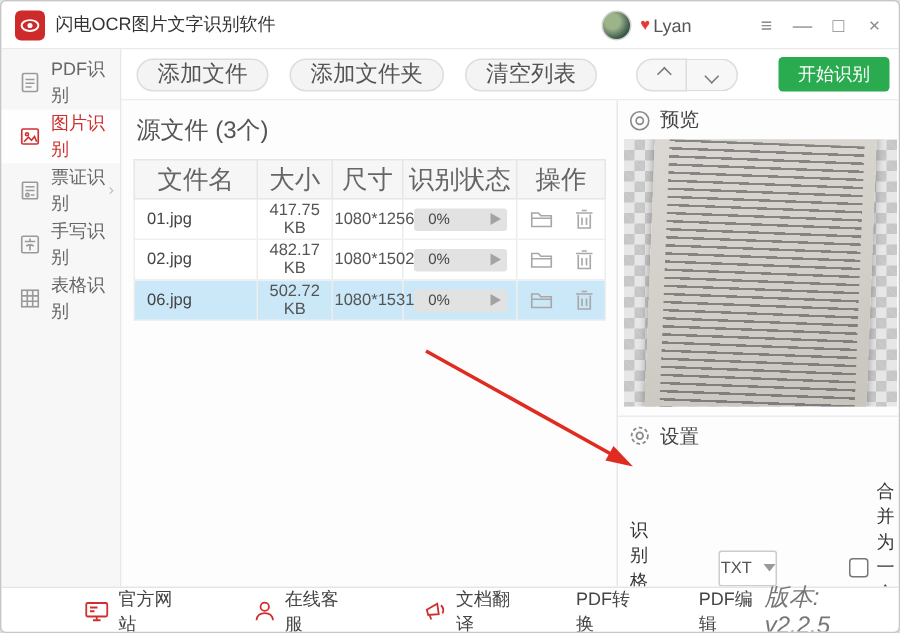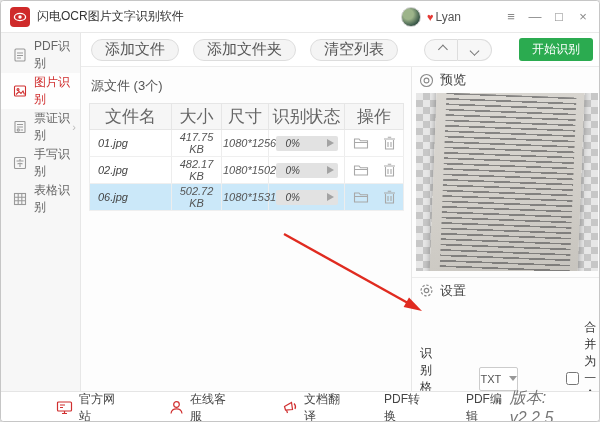--- a/index.html
+++ b/index.html
@@ -32,25 +32,25 @@
   .chevbtn{width:34px;height:22px;border:1px solid #ddd;background:#f7f7f7;display:flex;align-items:center;justify-content:center;cursor:pointer;}
   .chevbtn.up{border-radius:11px 0 0 11px;}
   .chevbtn.down{border-radius:0 11px 11px 0;border-left:none;}
   .chev{width:7px;height:7px;border-left:1.6px solid #777;border-bottom:1.6px solid #777;}
   .chev.u{transform:rotate(135deg) translate(-1px,-1px);}
   .chev.d{transform:rotate(-45deg) translate(-1px,1px);}
   .start-btn{margin-left:auto;margin-right:8px;height:23px;background:#2bab50;color:#fff;font-size:12px;border:none;border-radius:3px;padding:0 13px;cursor:pointer;}
 
   
   .listarea{position:absolute;left:80px;top:66px;width:330px;height:324px;background:#fdfdfd;}
-  .src-label{font-size:13px;color:#555;padding:10px 0 8px 10px;}
+  .src-label{font-size:16px;color:#555;padding:10px 0 8px 10px;}
   table.files{border-collapse:collapse;margin-left:8px;width:314px;table-layout:fixed;font-size:11px;color:#555;}
   table.files th{background:#f6f6f6;border:1px solid #e6e6e6;border-left:none;font-weight:normal;color:#666;height:24px;font-size:17px;}
   table.files th:first-child{border-left:1px solid #e6e6e6;}
-  table.files td{border-right:1px solid #ededed;border-bottom:1px solid #efefef;height:17px;text-align:center;background:#fff;font-style:italic;}
+  table.files td{border-right:1px solid #ededed;border-bottom:1px solid #efefef;height:17px;text-align:center;background:#fff;}
   table.files td:first-child{border-left:1px solid #ededed;text-align:left;padding-left:8px;color:#444;}
   tr.selected td{background:#cbe8f9;}
   .progress{width:62px;height:15px;background:#e2e2e2;border-radius:2px;margin:0 auto;display:flex;align-items:center;position:relative;}
   .progress .pct{font-size:10px;color:#444;margin-left:10px;}
   .play{position:absolute;right:4px;width:0;height:0;border-left:7px solid #a3a3a3;border-top:4.5px solid transparent;border-bottom:4.5px solid transparent;}
   .ops{display:flex;justify-content:center;gap:14px;align-items:center;}
   .ops svg{cursor:pointer;}
 
   
   .rightpanel{position:absolute;left:410px;top:66px;width:190px;height:324px;background:#fdfdfd;border-left:1px solid #e7e7e7;}

